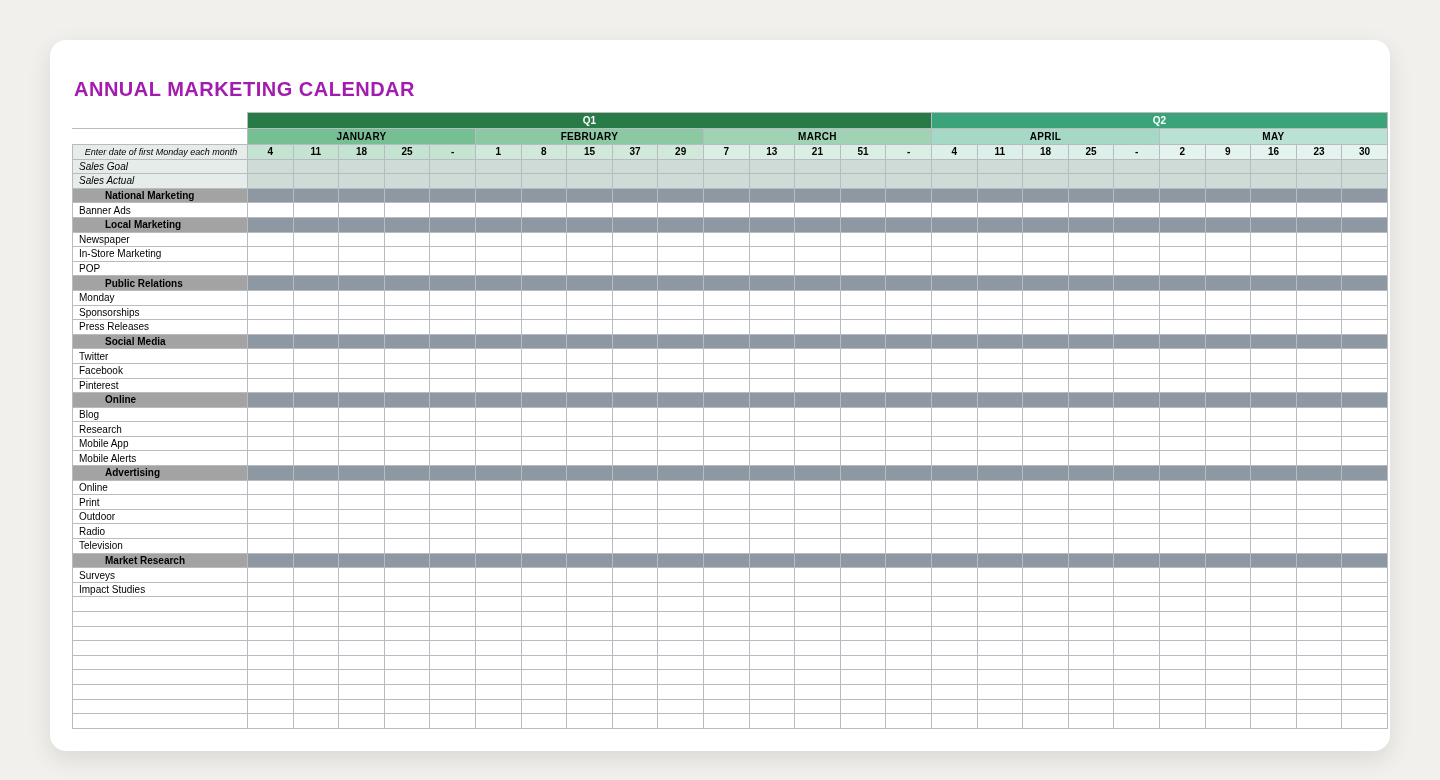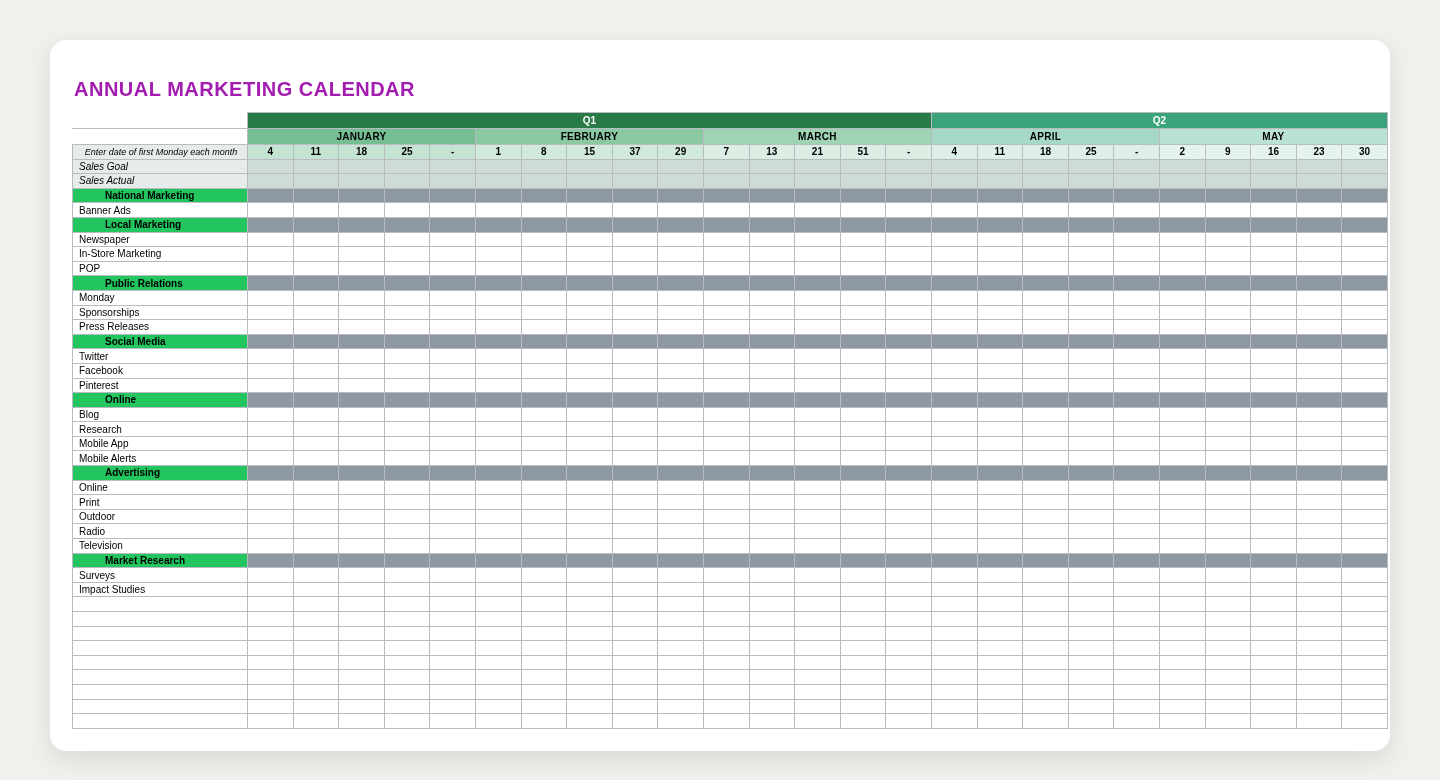--- a/index.html
+++ b/index.html
@@ -56,21 +56,21 @@
   .drow th { background:#e6ecea; font-style:italic; font-weight:400; font-size:9px; text-align:center; padding-left:6px; }
   .drow td { font-weight:700; text-align:center; font-size:10px; }
   .drow td.m-jan { background:#c5e3d1; }
   .drow td.m-feb { background:#d0e9da; }
   .drow td.m-mar { background:#dbeee3; }
   .drow td.m-apr { background:#dcefe8; }
   .drow td.m-may { background:#e4f3ed; }
   
   .rh { background:#fff; text-align:left; font-weight:400; padding-left:6px; }
   .rh.italic { font-style: italic; background:#e6ecea; }
-  .rh.cat { font-weight:700; background:#22c55e; color:#000;padding-left:32px; }
+  .rh.cat { font-weight:700; background:#a3a3a3; color:#000;padding-left:32px; }
   
   td.cell { background:#fff; }
   tr.italic-row td.cell { background:#cfdbd7; }
   tr.cat-row td.cell { background:#8e98a2; }
   tr.blank-row .rh { background:#fff; }
 </style>
 </head>
 <body>
 
 <div class="sheet">

